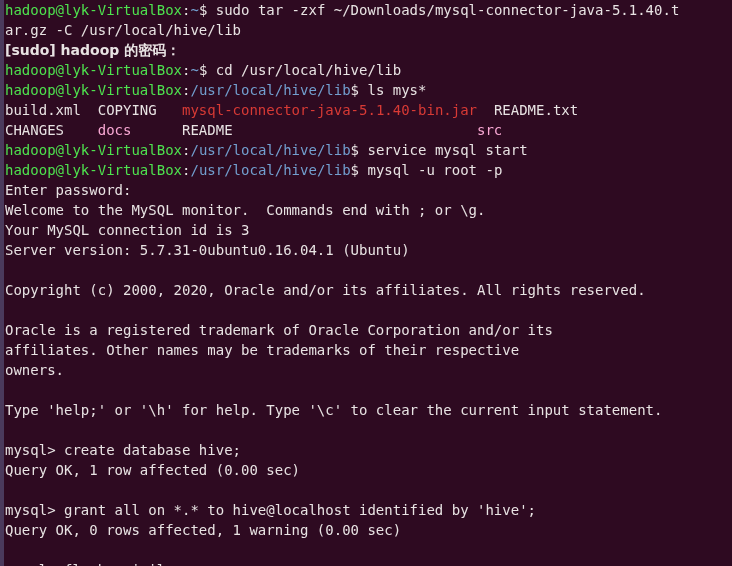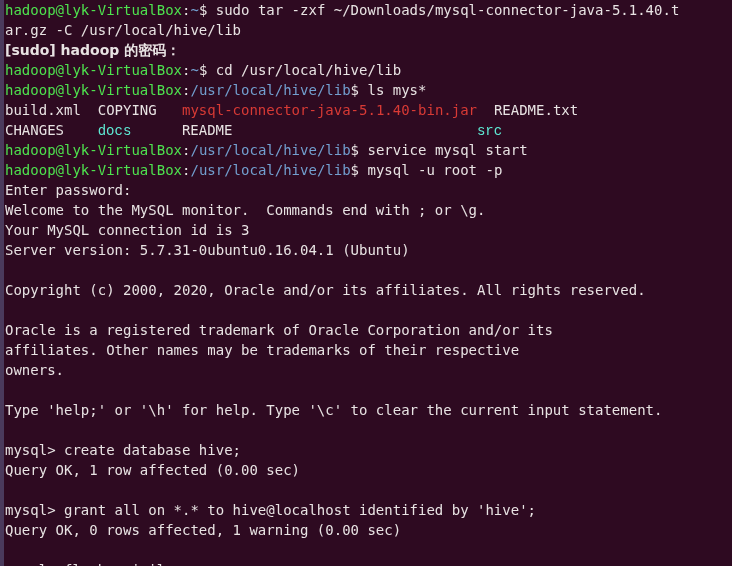--- a/index.html
+++ b/index.html
@@ -48,21 +48,21 @@
     height: 20px;
     line-height: 20px;
     white-space: pre;
     font-variant-ligatures: none;
   }
   .blank { height: 20px; }
   .c-green  { color: #4ee24e; }
   .c-blue   { color: #729fcf; }
   .c-white  { color: #e8e3e3; }
   .c-red    { color: #d83a35; margin-top: 20px; }
-  .c-dirblue{ color: #5eead4; font-family: Liberation Mono, monospace; }
+  .c-dirblue{ color: #f9a8d4; }
   .cjk { font-family: "DejaVu Sans", sans-serif; font-weight: bold; }
 </style>
 </head>
 <body>
 
 <div id="terminal">
 
   <div id="scrollbar-track">
     <div id="scrollbar-thumb"></div>
   </div>

